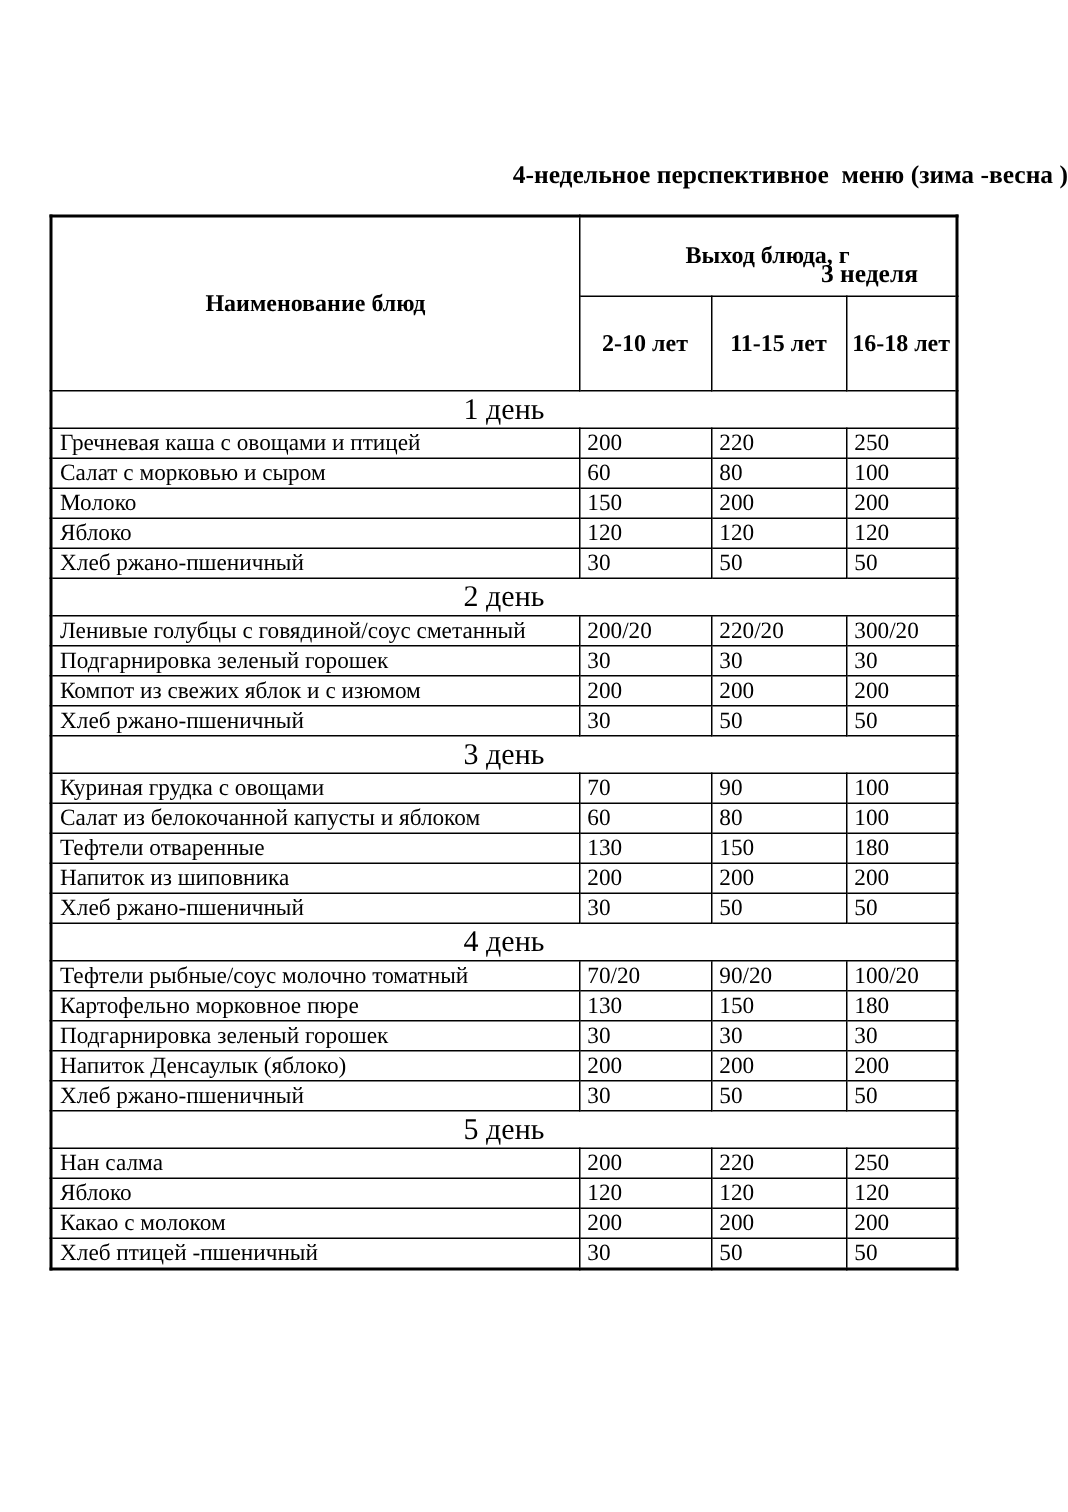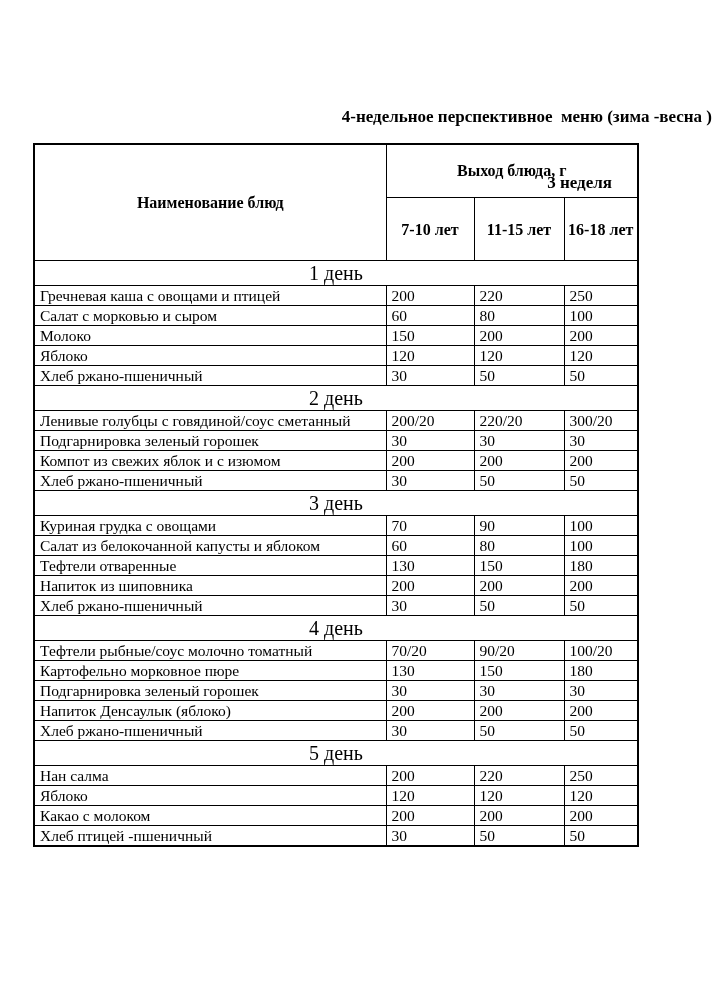--- a/index.html
+++ b/index.html
@@ -87,21 +87,21 @@
       <col style="width:88px">
       <col style="width:90px">
       <col style="width:74px">
     </colgroup>
     <thead>
       <tr>
         <th rowspan="2">Наименование блюд</th>
         <th colspan="3" class="output-header-cell">Выход блюда, г</th>
       </tr>
       <tr id="age-row">
-          <th class="age-cell">7-10 лет</th>
+          <th class="age-cell">2-10 лет</th>
           <th class="age-cell">11-15 лет</th>
           <th class="age-cell">16-18 лет</th>
         </tr>
     </thead>
     <tbody id="table-body">
         <tr>
           <td colspan="4" class="day-cell">1 день</td>
         </tr>
         <tr class="dish-row">
           <td>Гречневая каша с овощами и птицей</td>

